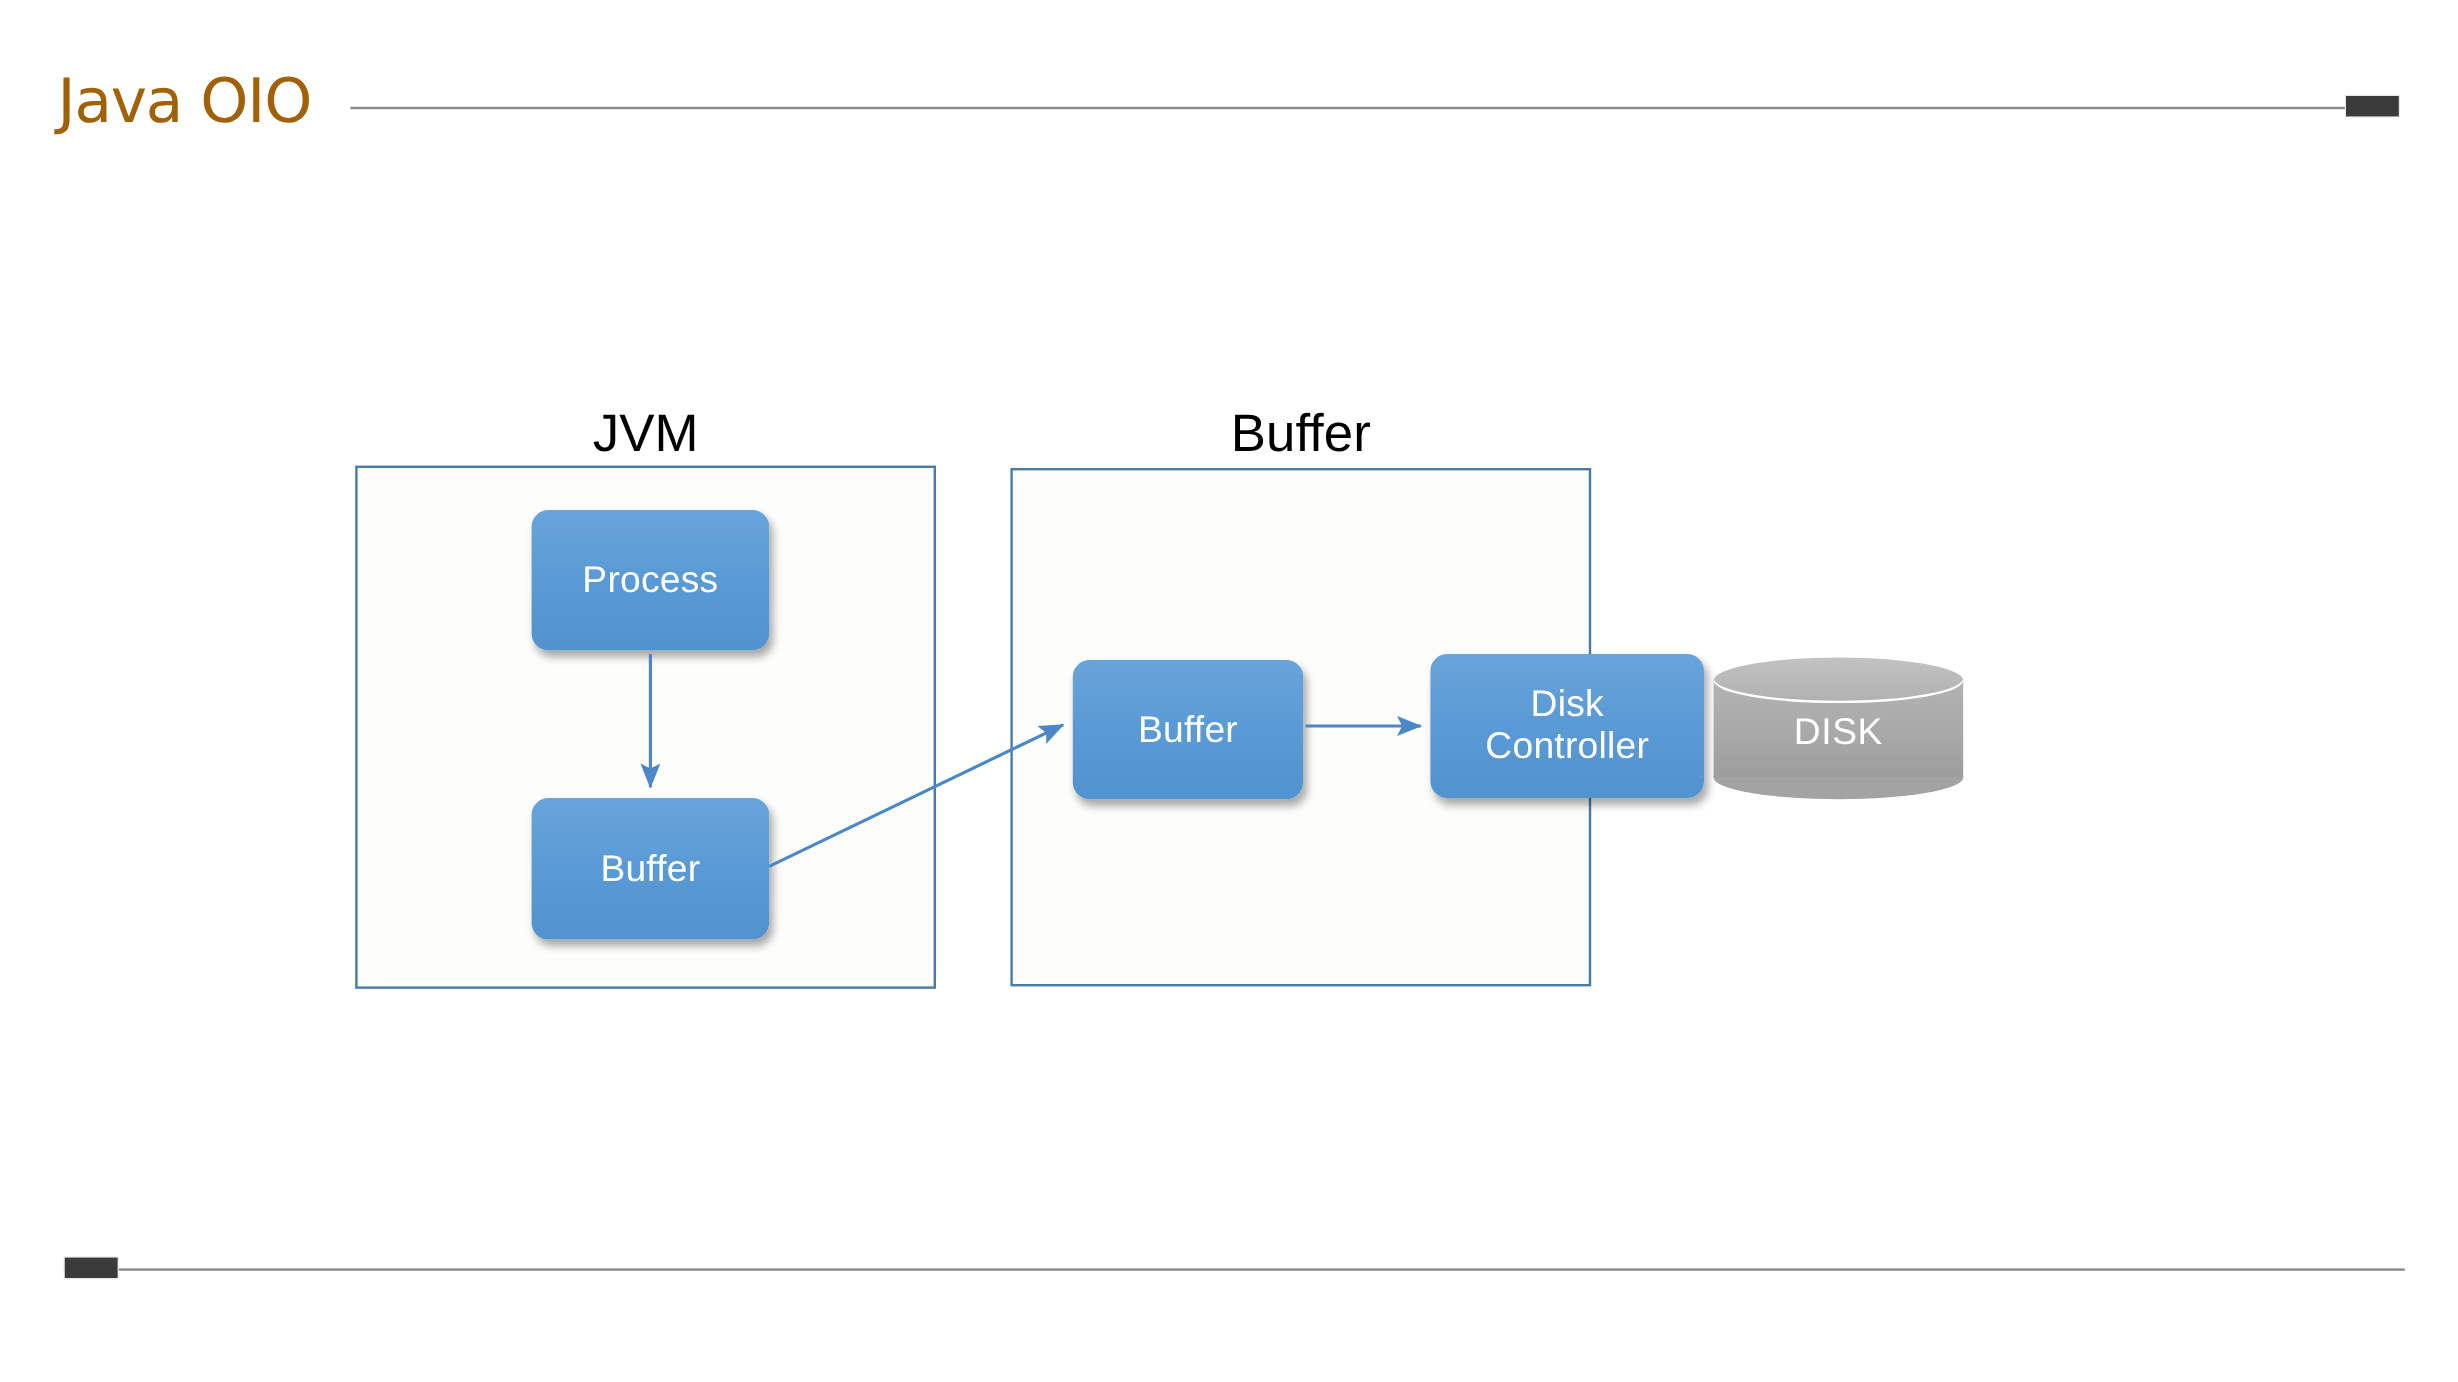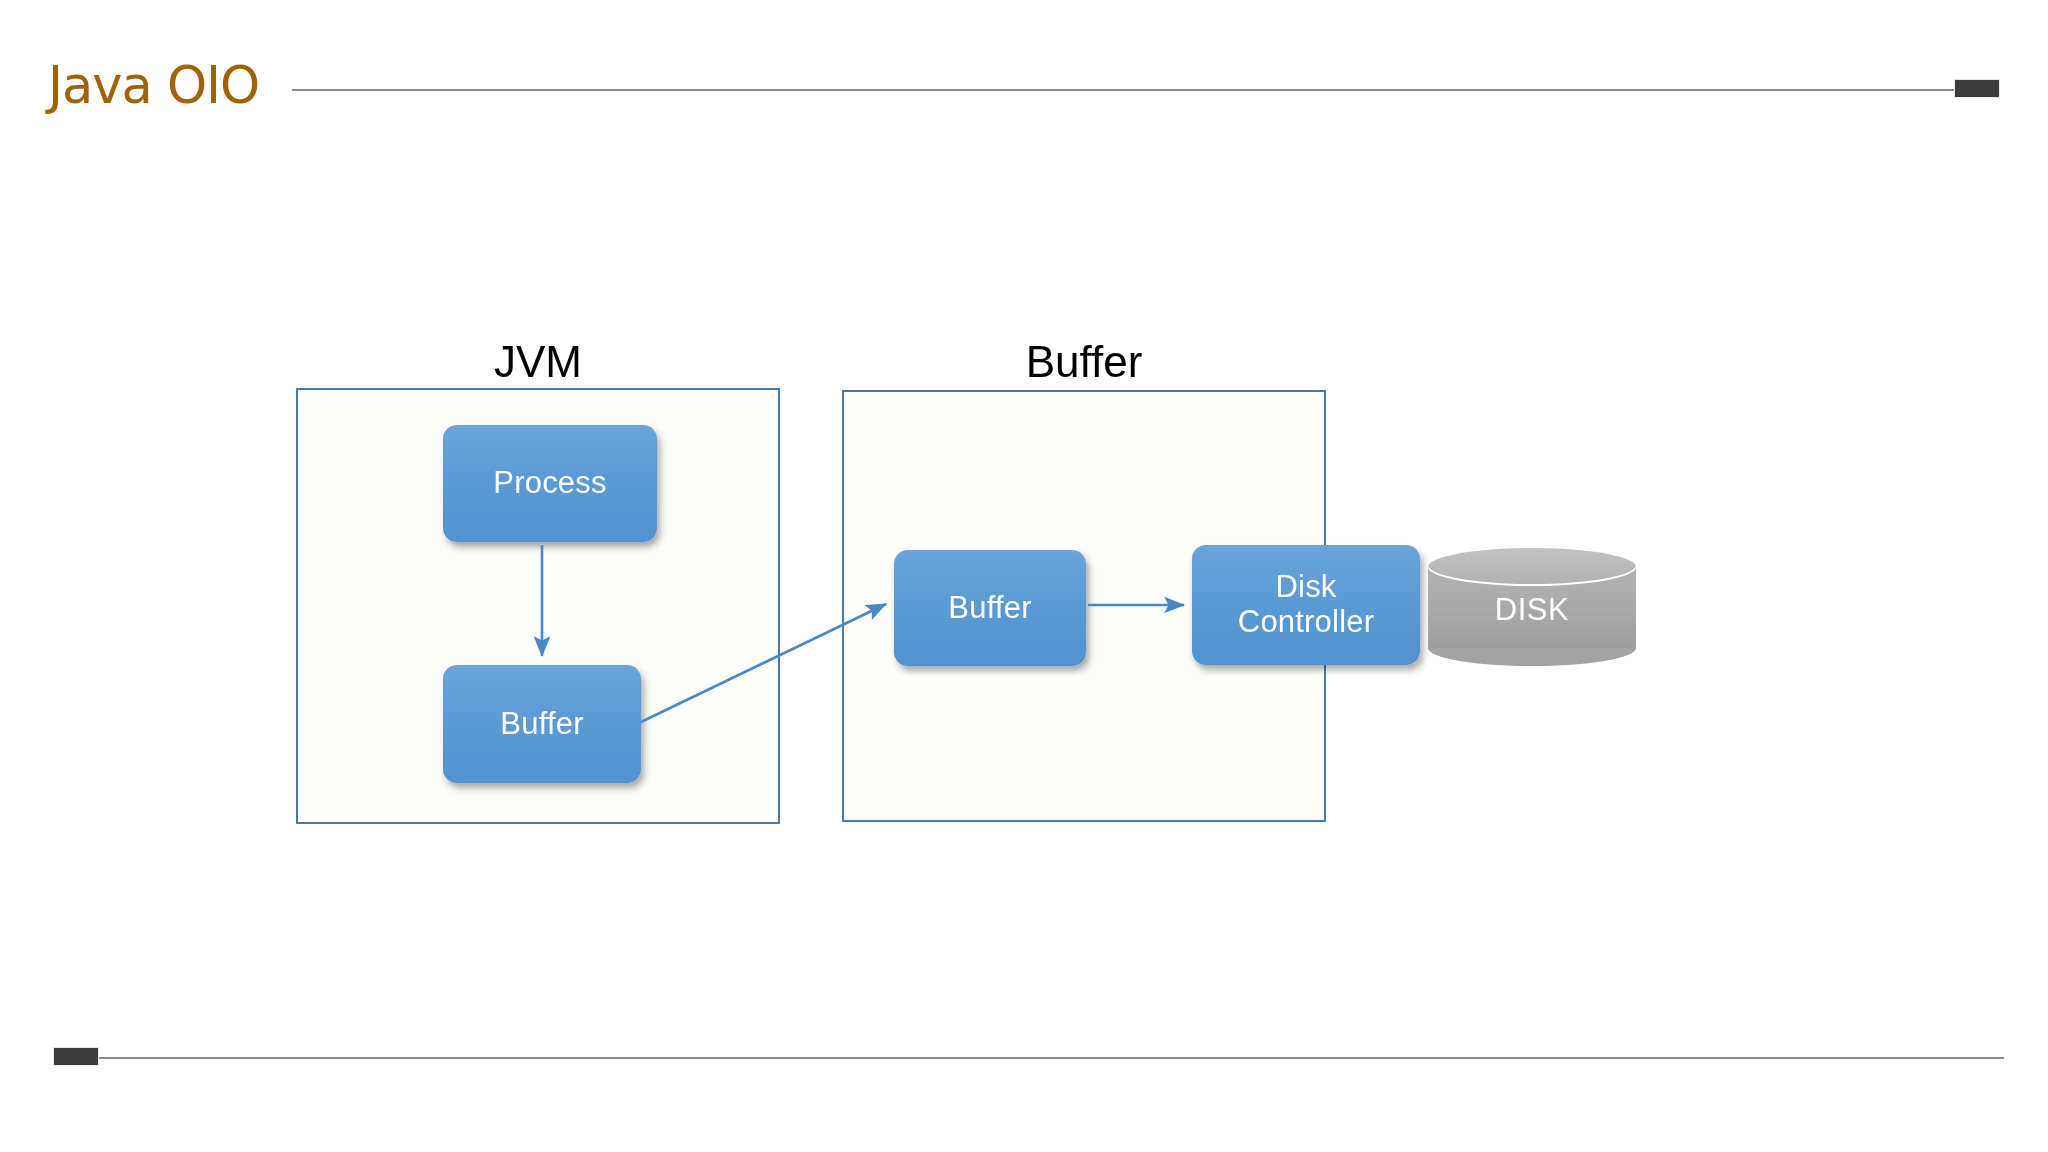--- a/index.html
+++ b/index.html
@@ -97,21 +97,21 @@
     display: flex;
     align-items: center;
     justify-content: center;
     text-align: center;
     color: #ffffff;
     font-size: 31px;
     line-height: 1.12;
     letter-spacing: 0.2px;
     font-family: "Liberation Sans", sans-serif;
   }
-  #node-process        { left: 443px; top: 425px; width: 214px; height: 117px; }
+  #node-process        { left: 443px; top: 425px; width: 198px; height: 117px; }
   #node-jvm-buffer     { left: 443px; top: 665px; width: 198px; height: 118px; }
   #node-kernel-buffer  { left: 894px; top: 550px; width: 192px; height: 116px; }
   #node-disk-ctrl      { left: 1192px; top: 545px; width: 228px; height: 120px; }
 
   
   #node-disk {
     position: absolute;
     left: 1428px;
     top: 548px;
     width: 208px;

